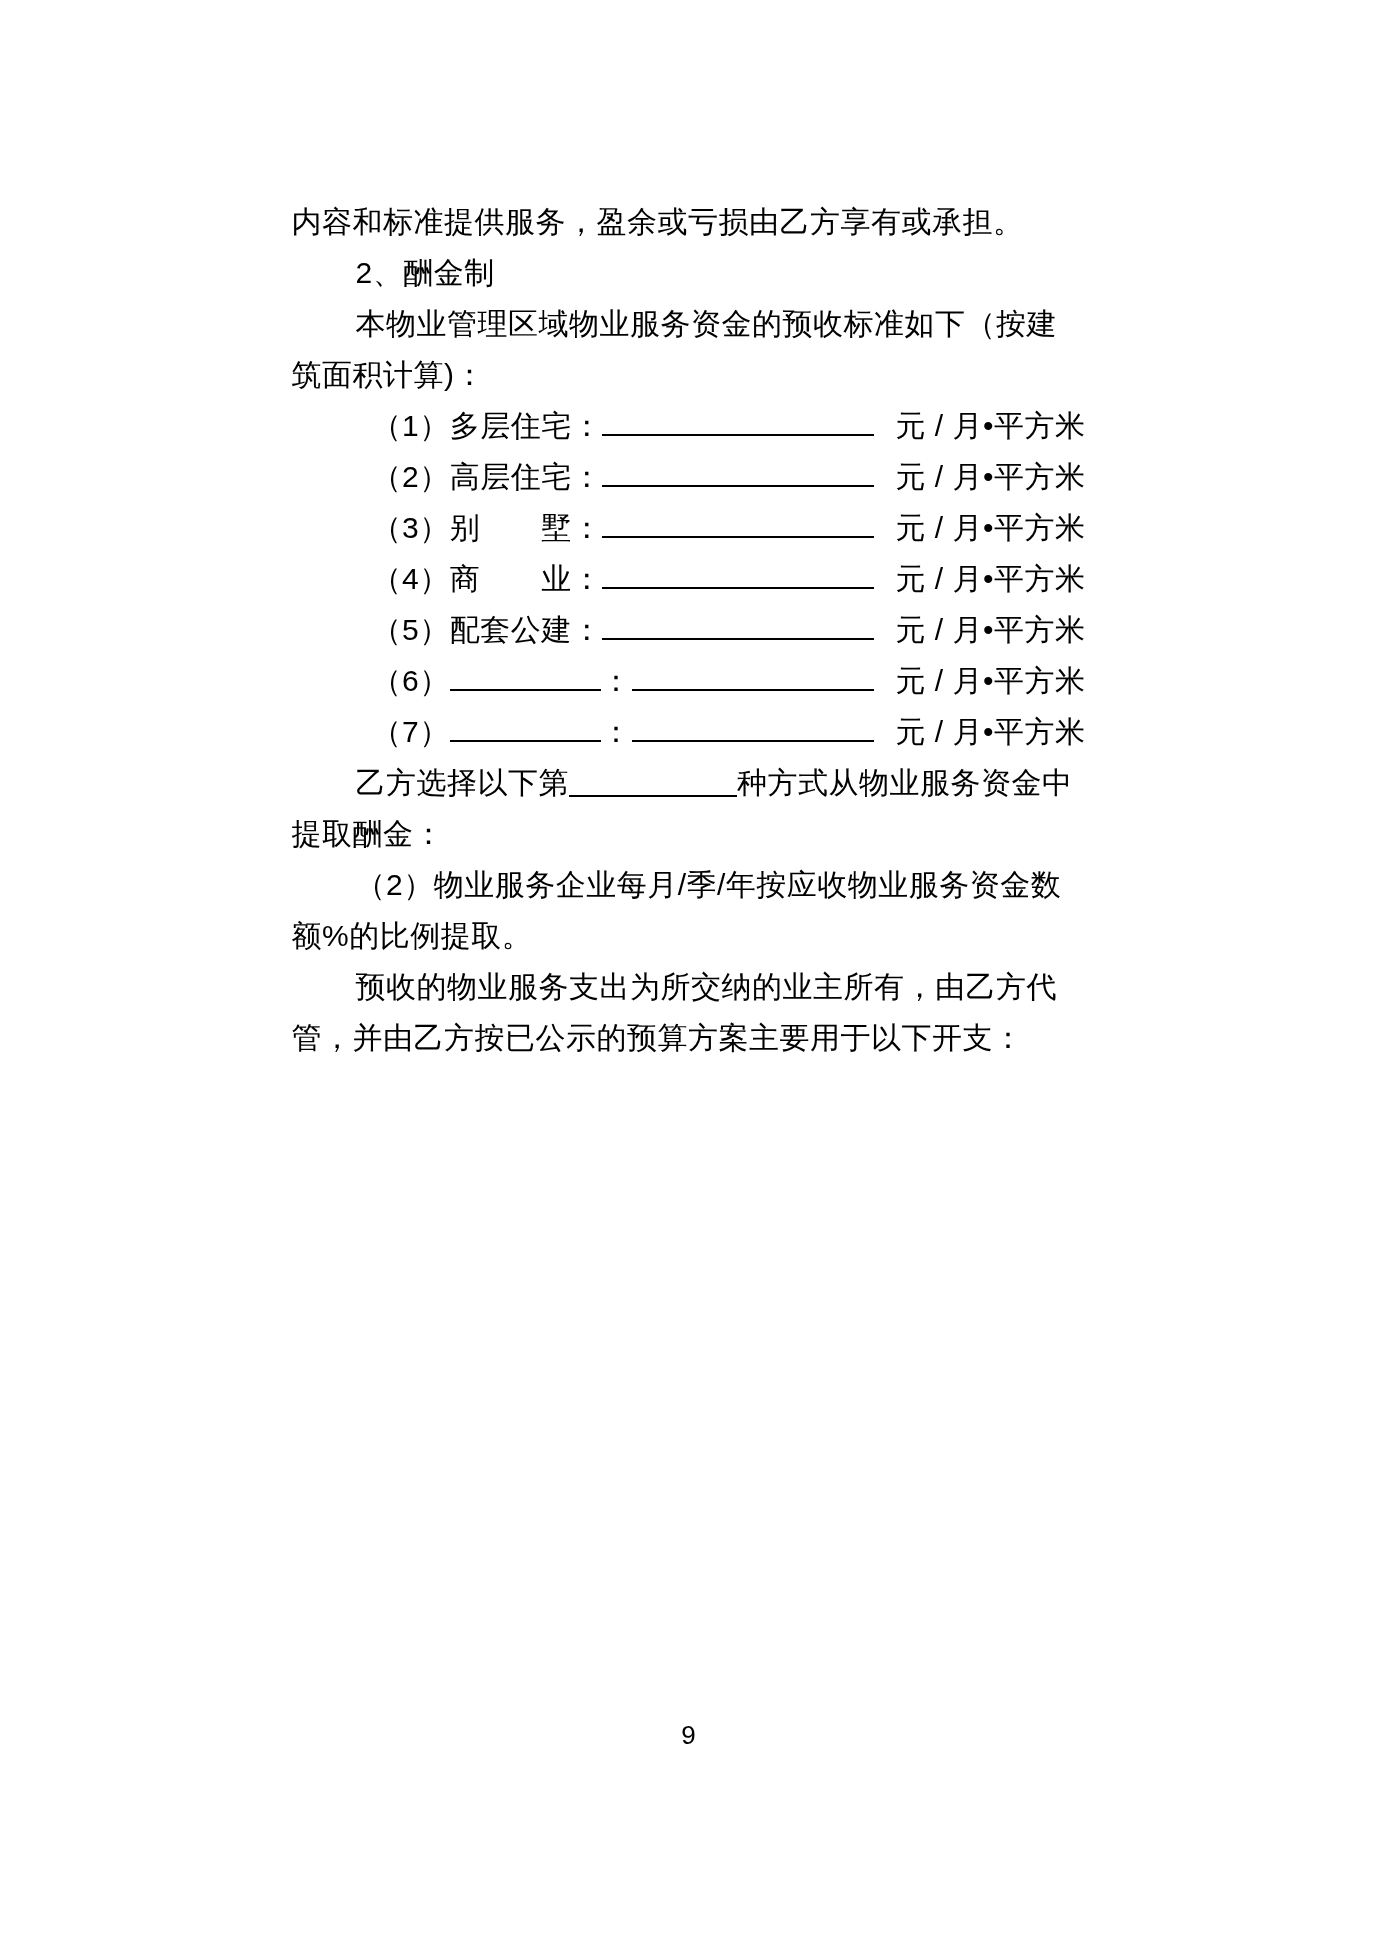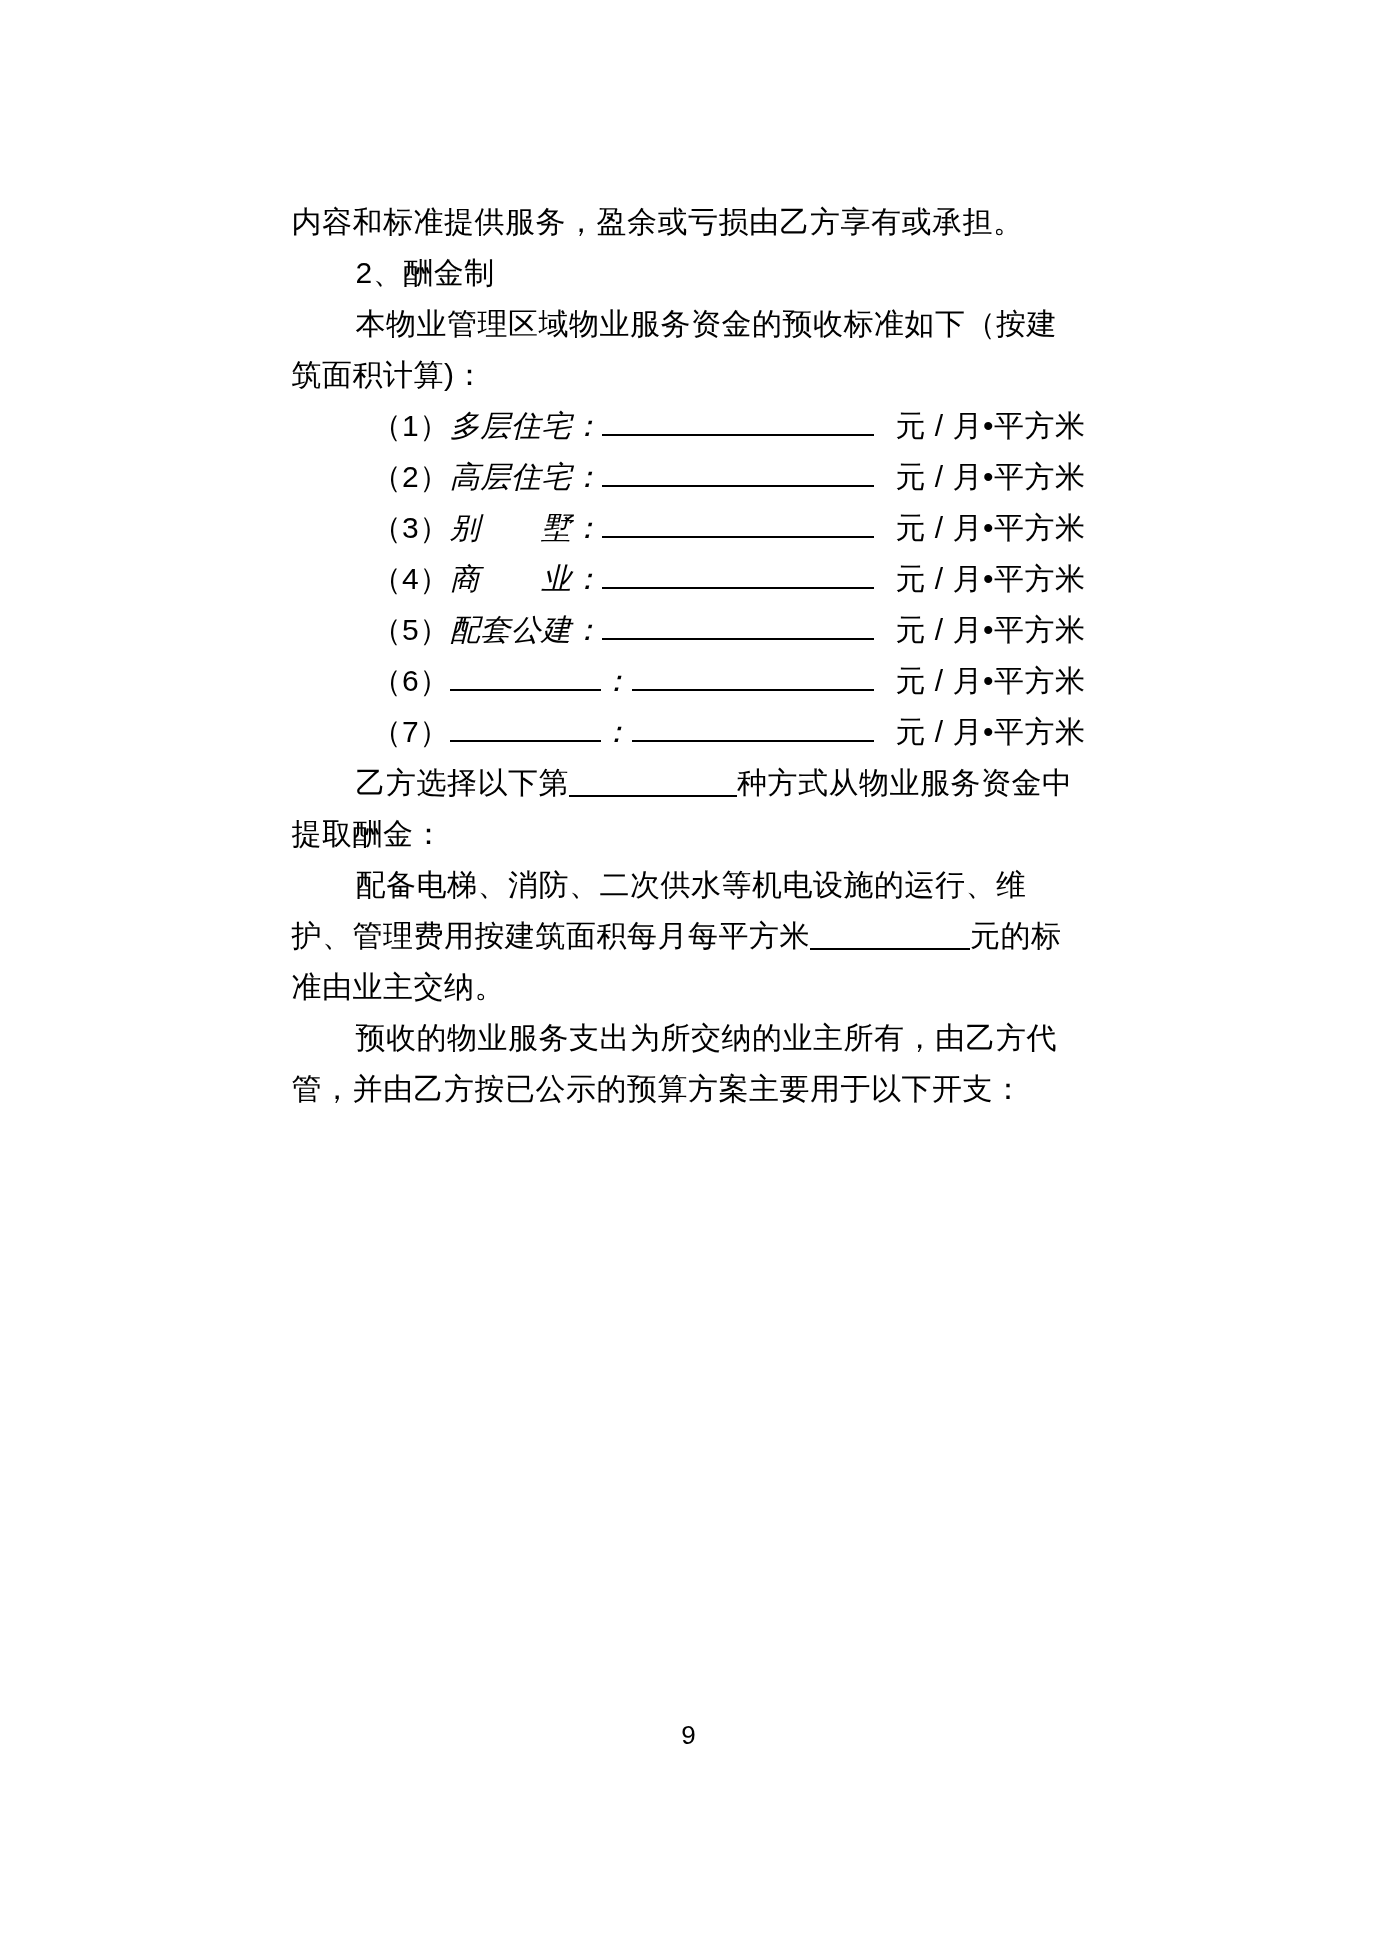--- a/index.html
+++ b/index.html
@@ -40,21 +40,20 @@
     align-items: baseline;
     white-space: pre;
   }
   .item-num {
     display: inline-block;
     white-space: pre;
   }
   .item-label {
     display: inline-block;
     white-space: pre;
-    font-style: italic;
   }
   .blank {
     display: inline-block;
     border-bottom: 2px solid #000;
     height: 30px;
     vertical-align: -4px;
   }
   .blank-unit {
     width: 276px;
   }
@@ -160,22 +159,22 @@
         <span class="item-label">：</span>
         <span class="blank blank-unit"></span>
         <span class="unit-text">元 / 月•平方米</span>
       </div>
 
     </div>
 
     <p class="p indent"><span>乙方选择以下第</span><span class="inline-blank-lg"></span><span>种方式从物业服务资金中提取酬金：</span></p>
 
 
+    <p class="p indent">（2）物业服务企业每月/季/年按应收物业服务资金数额%的比例提取。</p>
 
-    <p class="p indent"><span>配备电梯、消防、二次供水等机电设施的运行、维护、管理费用按建筑面积每月每平方米</span><span class="inline-blank-md"></span><span>元的标准由业主交纳。</span></p>
 
 
     <p class="p indent">预收的物业服务支出为所交纳的业主所有，由乙方代管，并由乙方按已公示的预算方案主要用于以下开支：</p>
 
   </div>
 
   <div class="page-number">9</div>
 </div>
 
 </body></html>

